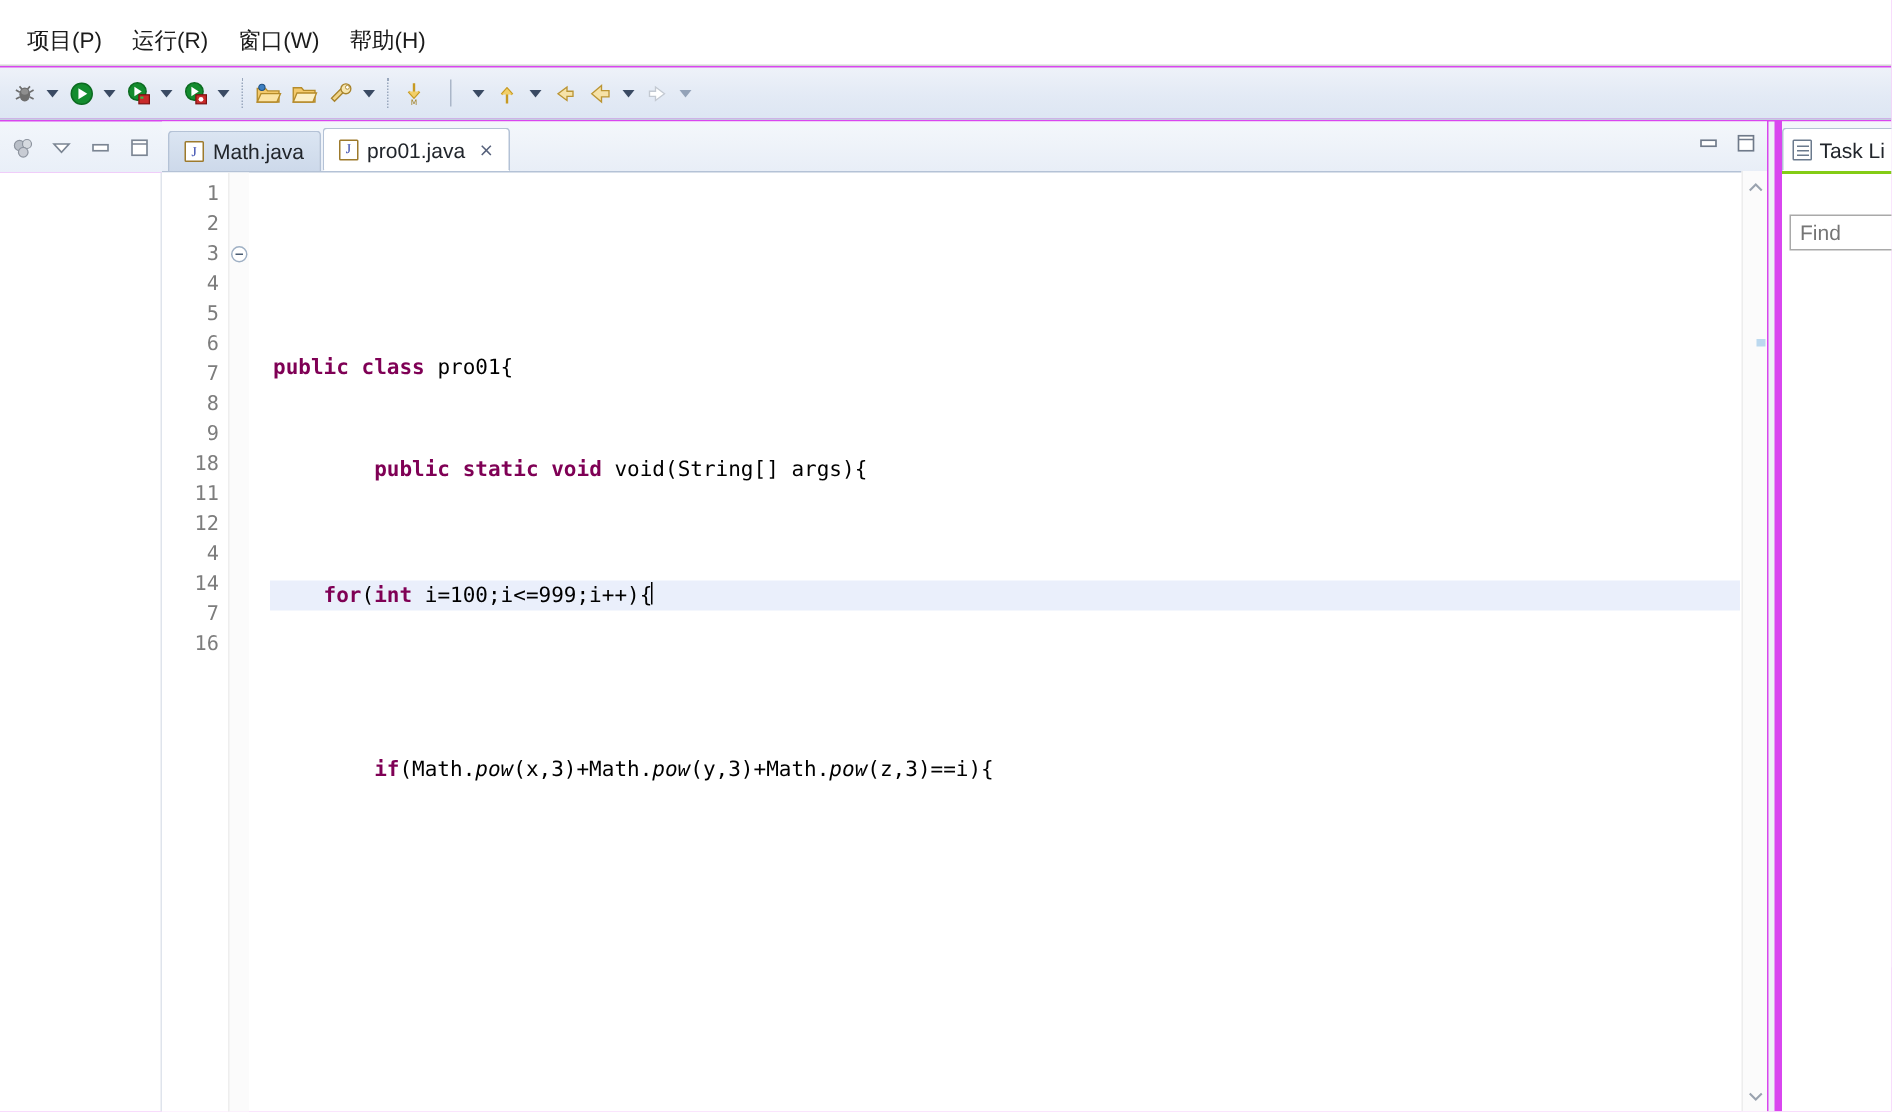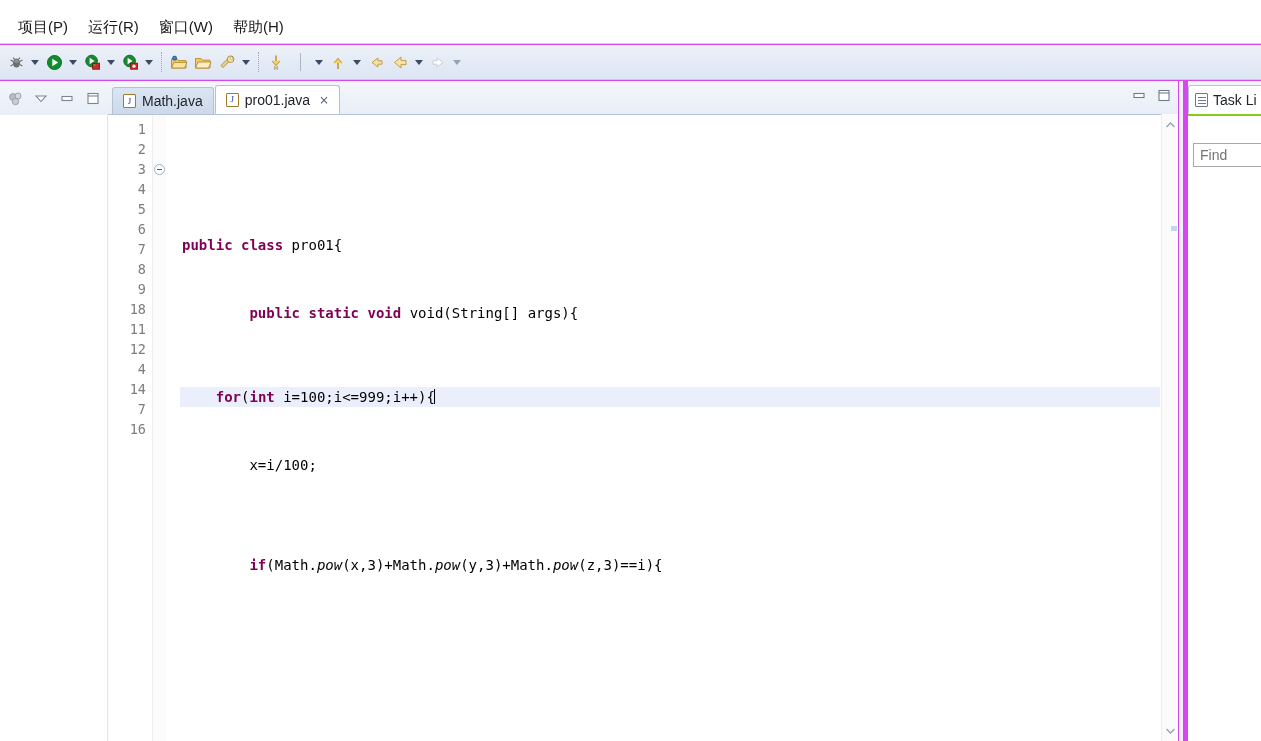--- a/index.html
+++ b/index.html
@@ -541,21 +541,20 @@
 
         <div class="cline"></div>
 
         <div class="cline"><span class="kw">public </span><span class="kw">class </span><span class="plain">pro01{</span></div>
 
         <div class="cline"><span class="plain">        </span><span class="kw">public </span><span class="kw">static </span><span class="kw">void </span><span class="plain">void(String[] args){</span></div>
 
 
         <div class="cline hl"><span class="plain">    </span><span class="kw">for</span><span class="plain">(</span><span class="kw">int </span><span class="plain">i=100;i&lt;=999;i++){</span><span class="cursor"></span></div>
 
-        <div class="cline"><span class="plain">        x=i/100;</span></div>
 
 
 
         <div class="cline"><span class="plain">        </span><span class="kw">if</span><span class="plain">(Math.</span><span class="mth">pow</span><span class="plain">(x,3)+Math.</span><span class="mth">pow</span><span class="plain">(y,3)+Math.</span><span class="mth">pow</span><span class="plain">(z,3)==i){</span></div>
 
         
 
         
 
         

